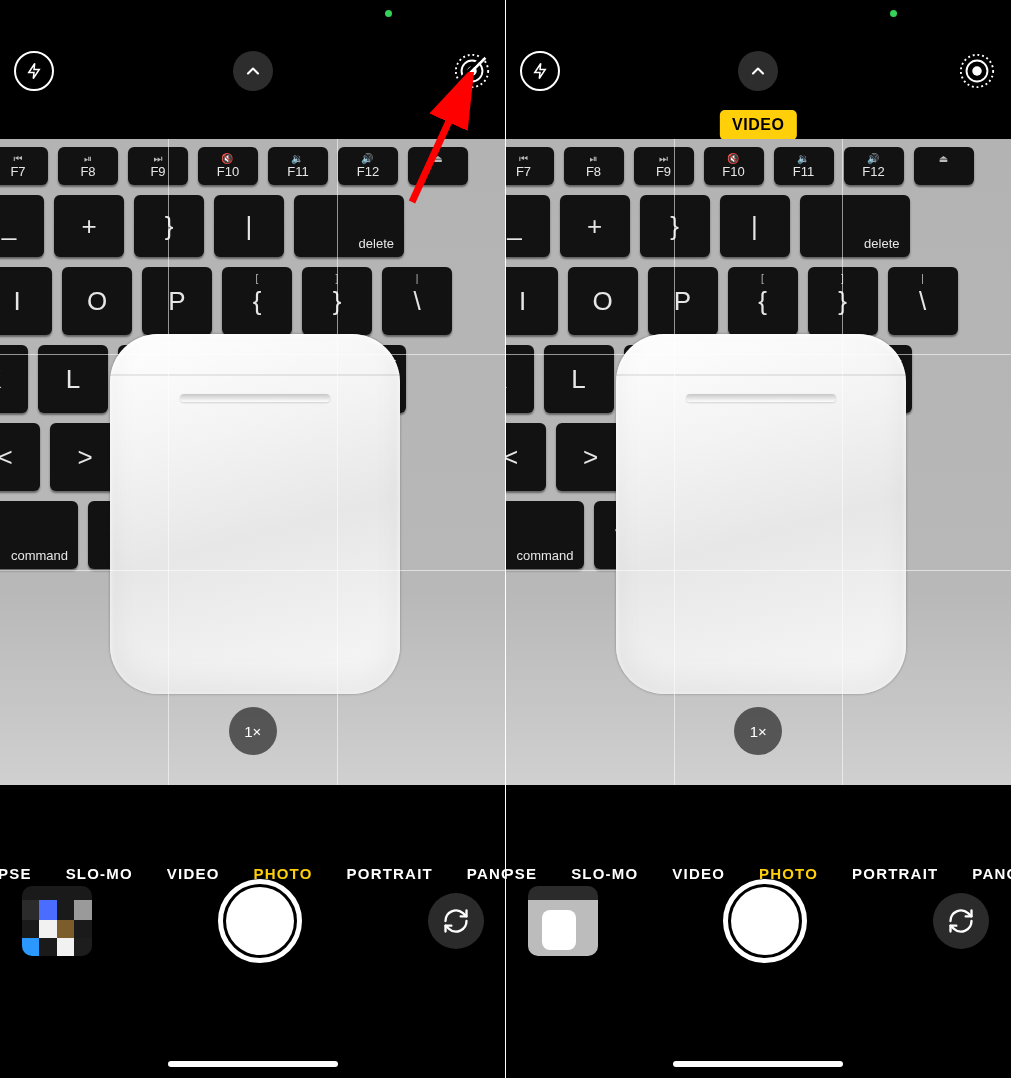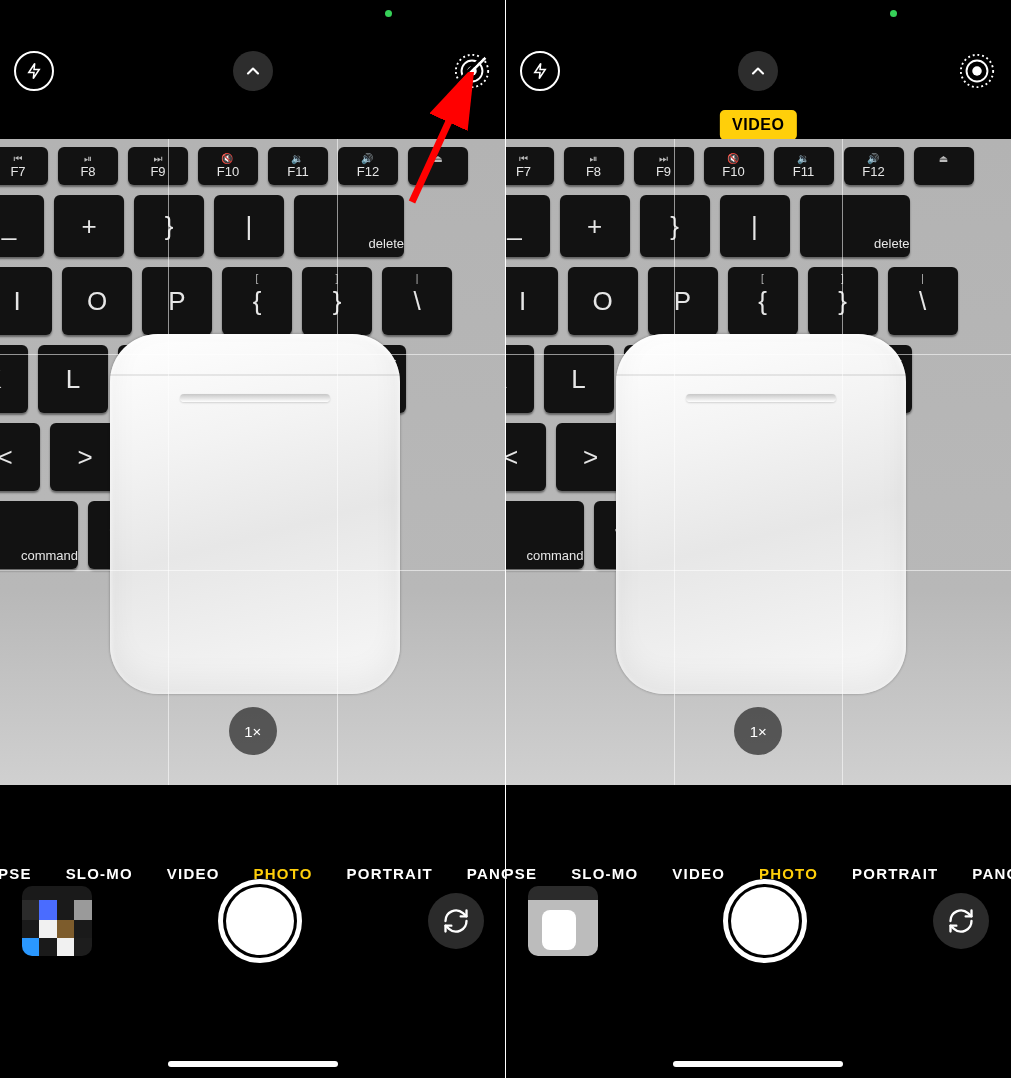--- a/index.html
+++ b/index.html
@@ -78,21 +78,21 @@
     font-size: 13px;
     font-weight: 500;
     display: flex;
     align-items: flex-end;
     justify-content: center;
     padding-bottom: 6px;
     box-shadow: 0 2px 2px rgba(0,0,0,.45);
     position: relative;
   }
   .key.big { align-items: center; justify-content: center; font-size: 26px; font-weight: 400; padding-bottom: 0; }
-  .key.lbl { justify-content: flex-end; }
+  .key.lbl { justify-content: flex-end; padding-right: 10px; }
   .key .sub { position: absolute; top: 6px; left: 0; right: 0; text-align: center; font-size: 10px; color: #bbb; }
   .airpods {
     position: absolute;
     left: 110px; top: 195px;
     width: 290px; height: 360px;
     background: linear-gradient(165deg, #fff 0%, #f3f3f3 30%, #e7e7e7 55%, #f8f8f8 100%);
     border-radius: 48px;
     box-shadow: 0 0 2px 1px rgba(0,0,0,.15), inset 0 2px 6px rgba(255,255,255,.9), inset 0 -14px 30px rgba(0,0,0,.06);
   }
   .airpods::before {

